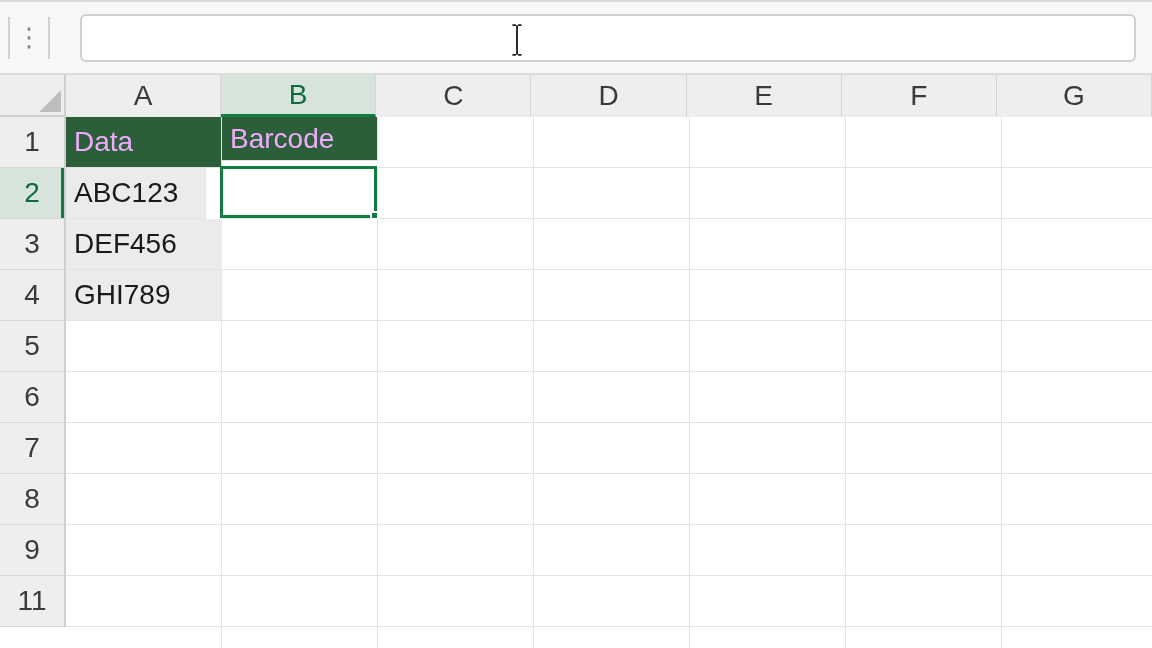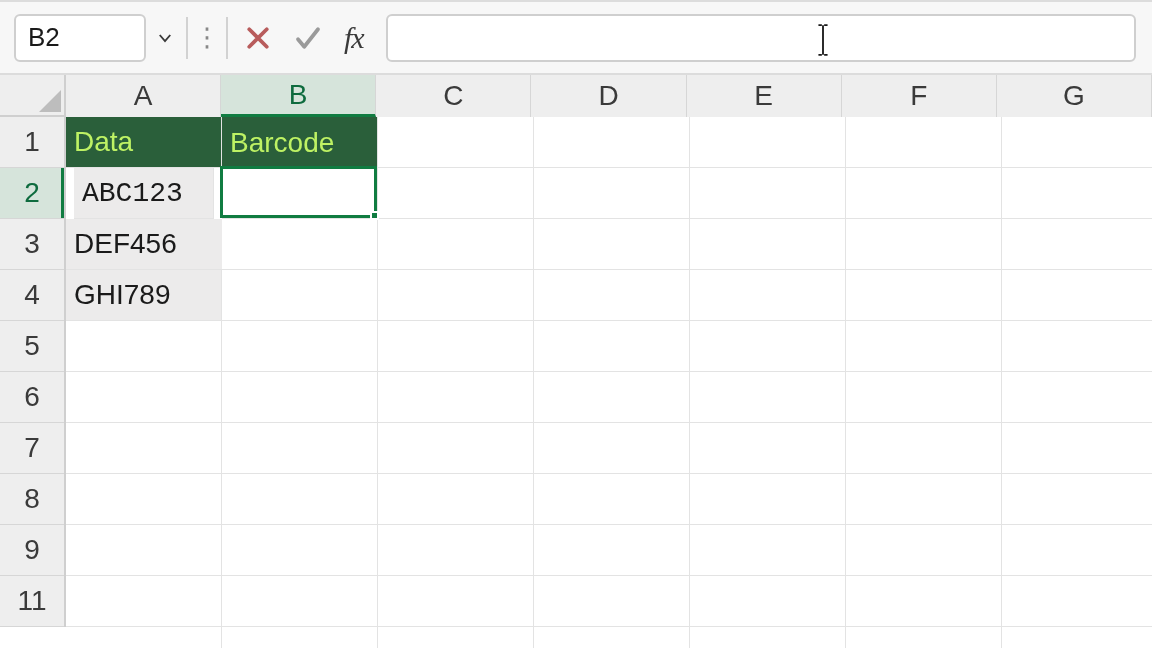--- a/index.html
+++ b/index.html
@@ -177,67 +177,46 @@
     align-items:center;
     padding:0 8px;
     font-size:28px;
     color:#1a1a1a;
     background:#ffffff;
     overflow:hidden;
   }
   .cell.filled{ background:#ecebeb; color:#1a1a1a; }
   .cell.header-green{
     background:#2a5f3a;
-    color:#bef264;
+    color:#f0abfc;
   }
 
   .selection{
     position:absolute;
     border:3px solid #107c41;
     background:rgba(255,255,255,0);
     pointer-events:none;
   }
   .sel-handle{
     position:absolute;
     width:9px;height:9px;
     background:#107c41;
     right:-5px; bottom:-5px;
     border:2px solid #ffffff;
   }
 </style>
 </head>
 <body>
 
 <div class="formula-bar">
-  <div class="namebox-wrap">
-    <div class="namebox">B2</div>
-    <div class="namebox-drop">
-      <svg viewBox="0 0 24 24">
-          <path d="M5 8l7 8 7-8" fill="none" stroke="#3a3a3a" stroke-width="2.5"></path>
-        </svg>
-    </div>
-  </div>
 
   <div class="vsep"></div>
   <div class="dots">⋮</div>
   <div class="vsep"></div>
 
-  <div class="fb-btns">
-    <div class="fb-btn">
-      <svg viewBox="0 0 24 24">
-          <path d="M5 5l14 14M19 5L5 19" stroke="#b85c5c" stroke-width="3" fill="none" stroke-linecap="round"></path>
-        </svg>
-    </div>
-    <div class="fb-btn">
-      <svg viewBox="0 0 24 24">
-          <path d="M4 13l5 6L20 5" stroke="#9a9a9a" stroke-width="3" fill="none" stroke-linecap="round" stroke-linejoin="round"></path>
-        </svg>
-    </div>
-    <div class="fx-label">fx</div>
-  </div>
 
   <div class="formula-input">
     <span></span>
     <span class="ibeam">
       <svg viewBox="0 0 12 28" width="14" height="32">
           <path d="M2 1h3M7 1h3M6 1v26M2 27h3M7 27h3" stroke="#1a1a1a" stroke-width="1.6" fill="none"></path>
         </svg>
     </span>
   </div>
 </div>
@@ -265,27 +244,27 @@
       <div class="row-header">4</div>
       <div class="row-header">5</div>
       <div class="row-header">6</div>
       <div class="row-header">7</div>
       <div class="row-header">8</div>
       <div class="row-header">9</div>
       <div class="row-header">11</div>
     </div>
   <div class="cells" id="cells">
       <div class="cell header-green" style="left: 0px; top: 0px; width: 156px; height: 51px;">Data</div>
-      <div class="cell header-green" style="left: 156px; top: 0px; width: 156px; height: 52px;">Barcode</div>
+      <div class="cell header-green" style="left: 156px; top: 0px; width: 156px; height: 44px;">Barcode</div>
       <div class="cell" style="left: 312px; top: 0px; width: 156px; height: 51px;"></div>
       <div class="cell" style="left: 468px; top: 0px; width: 156px; height: 51px;"></div>
       <div class="cell" style="left: 624px; top: 0px; width: 156px; height: 51px;"></div>
       <div class="cell" style="left: 780px; top: 0px; width: 156px; height: 51px;"></div>
       <div class="cell" style="left: 936px; top: 0px; width: 156px; height: 51px;"></div>
-      <div class="cell filled" style="left: 8px; top: 51px; width: 140px; height: 51px; font-family: Liberation Mono, monospace;">ABC123</div>
+      <div class="cell filled" style="left: 0px; top: 51px; width: 140px; height: 51px;">ABC123</div>
       <div class="cell" style="left: 156px; top: 51px; width: 156px; height: 51px;"></div>
       <div class="cell" style="left: 312px; top: 51px; width: 156px; height: 51px;"></div>
       <div class="cell" style="left: 468px; top: 51px; width: 156px; height: 51px;"></div>
       <div class="cell" style="left: 624px; top: 51px; width: 156px; height: 51px;"></div>
       <div class="cell" style="left: 780px; top: 51px; width: 156px; height: 51px;"></div>
       <div class="cell" style="left: 936px; top: 51px; width: 156px; height: 51px;"></div>
       <div class="cell filled" style="left: 0px; top: 102px; width: 172px; height: 51px;">DEF456</div>
       <div class="cell" style="left: 156px; top: 102px; width: 156px; height: 51px;"></div>
       <div class="cell" style="left: 312px; top: 102px; width: 156px; height: 51px;"></div>
       <div class="cell" style="left: 468px; top: 102px; width: 156px; height: 51px;"></div>

